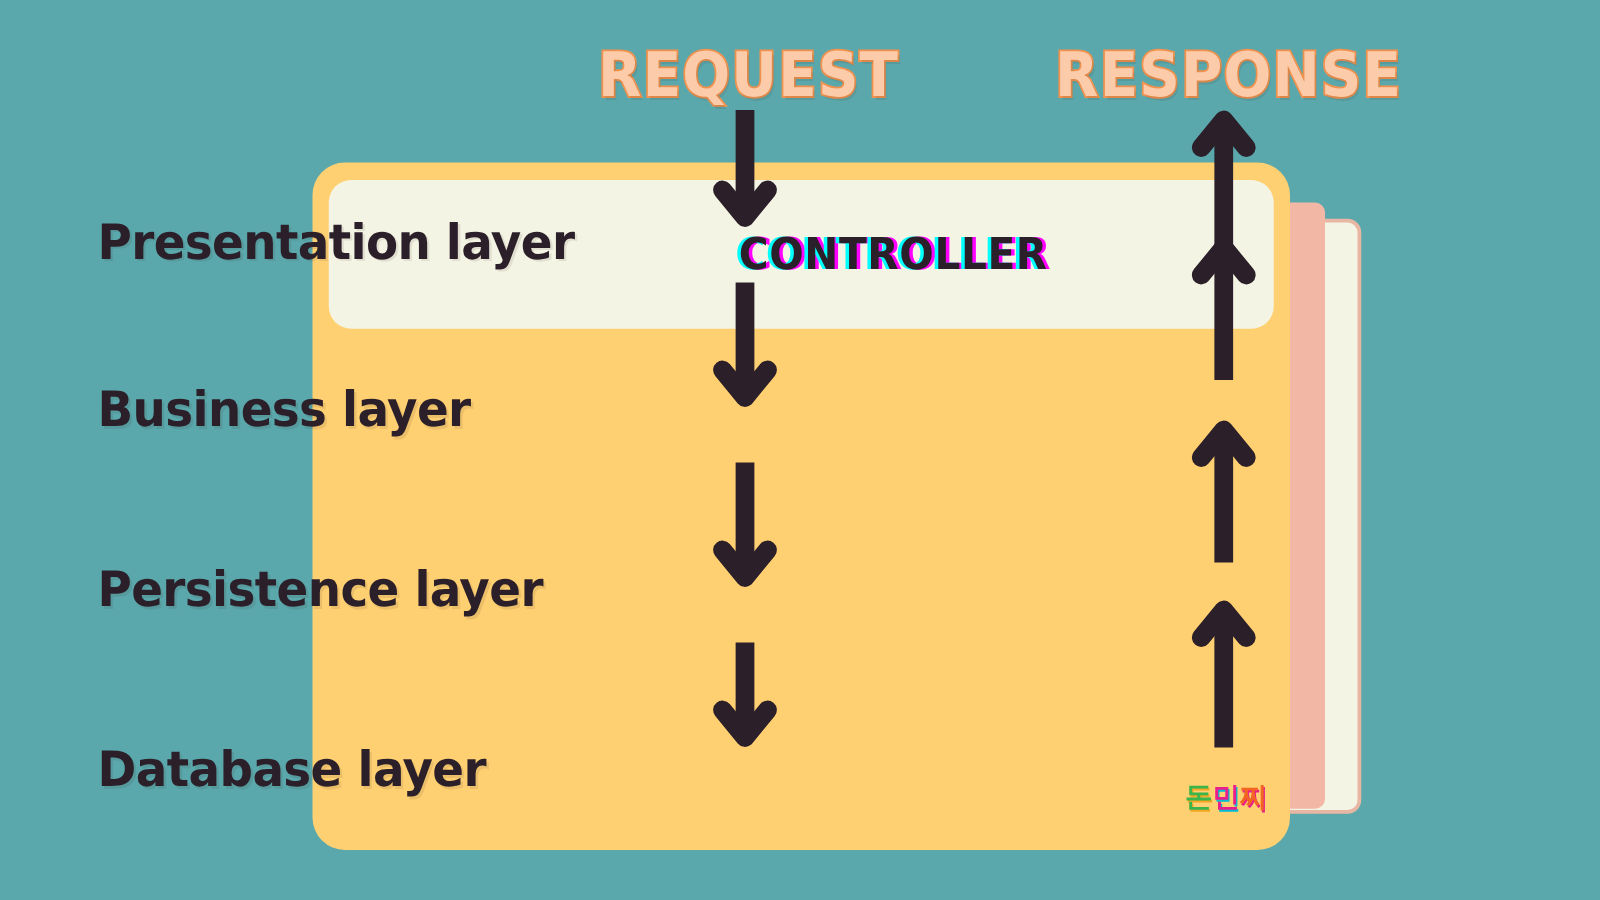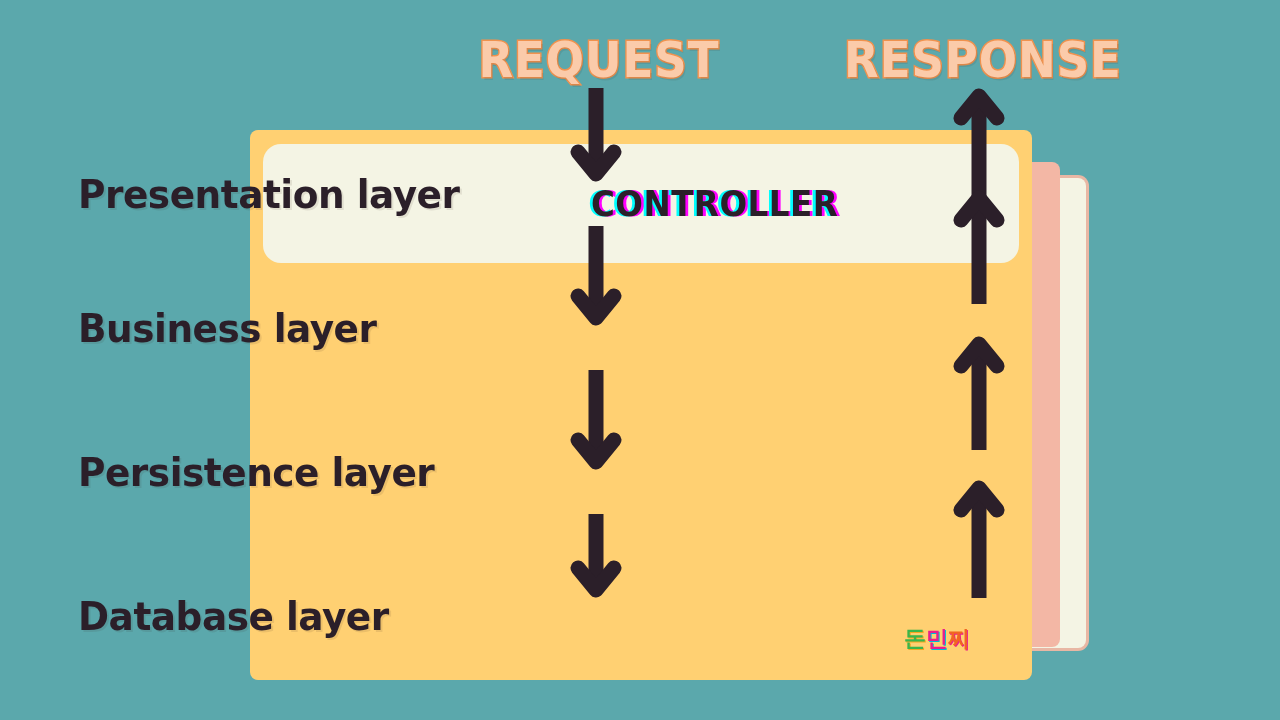--- a/index.html
+++ b/index.html
@@ -62,21 +62,21 @@
     background: #f3b7a5;
     border-radius: 8px;
   }
   .card-front-yellow {
     position: absolute;
     left: 250px;
     top: 130px;
     width: 782px;
     height: 550px;
     background: #ffd072;
-    border-radius: 8px;
+    border-radius: 26px;
     padding: 14px 13px;
     box-sizing: border-box;
     display: flex;
     flex-direction: column;
     justify-content: space-between;
   }
 
   
   .layer-row {
     position: relative;
@@ -128,21 +128,21 @@
 
   
   .arrow {
     position: absolute;
   }
   .arrow svg { display: block; }
 
   
   #watermark {
     position: absolute;
-    left: 904px;
+    left: 948px;
     top: 628px;
     font-family: "DejaVu Sans", sans-serif;
     font-weight: 700;
     font-size: 22px;
     letter-spacing: 0px;
     line-height: 1;
     white-space: nowrap;
   }
   #watermark .wm-ch { display: inline-block; }
   #watermark .wm-0 { color: #3bb54a; text-shadow: 1px 1px 0 #f5a623; }

